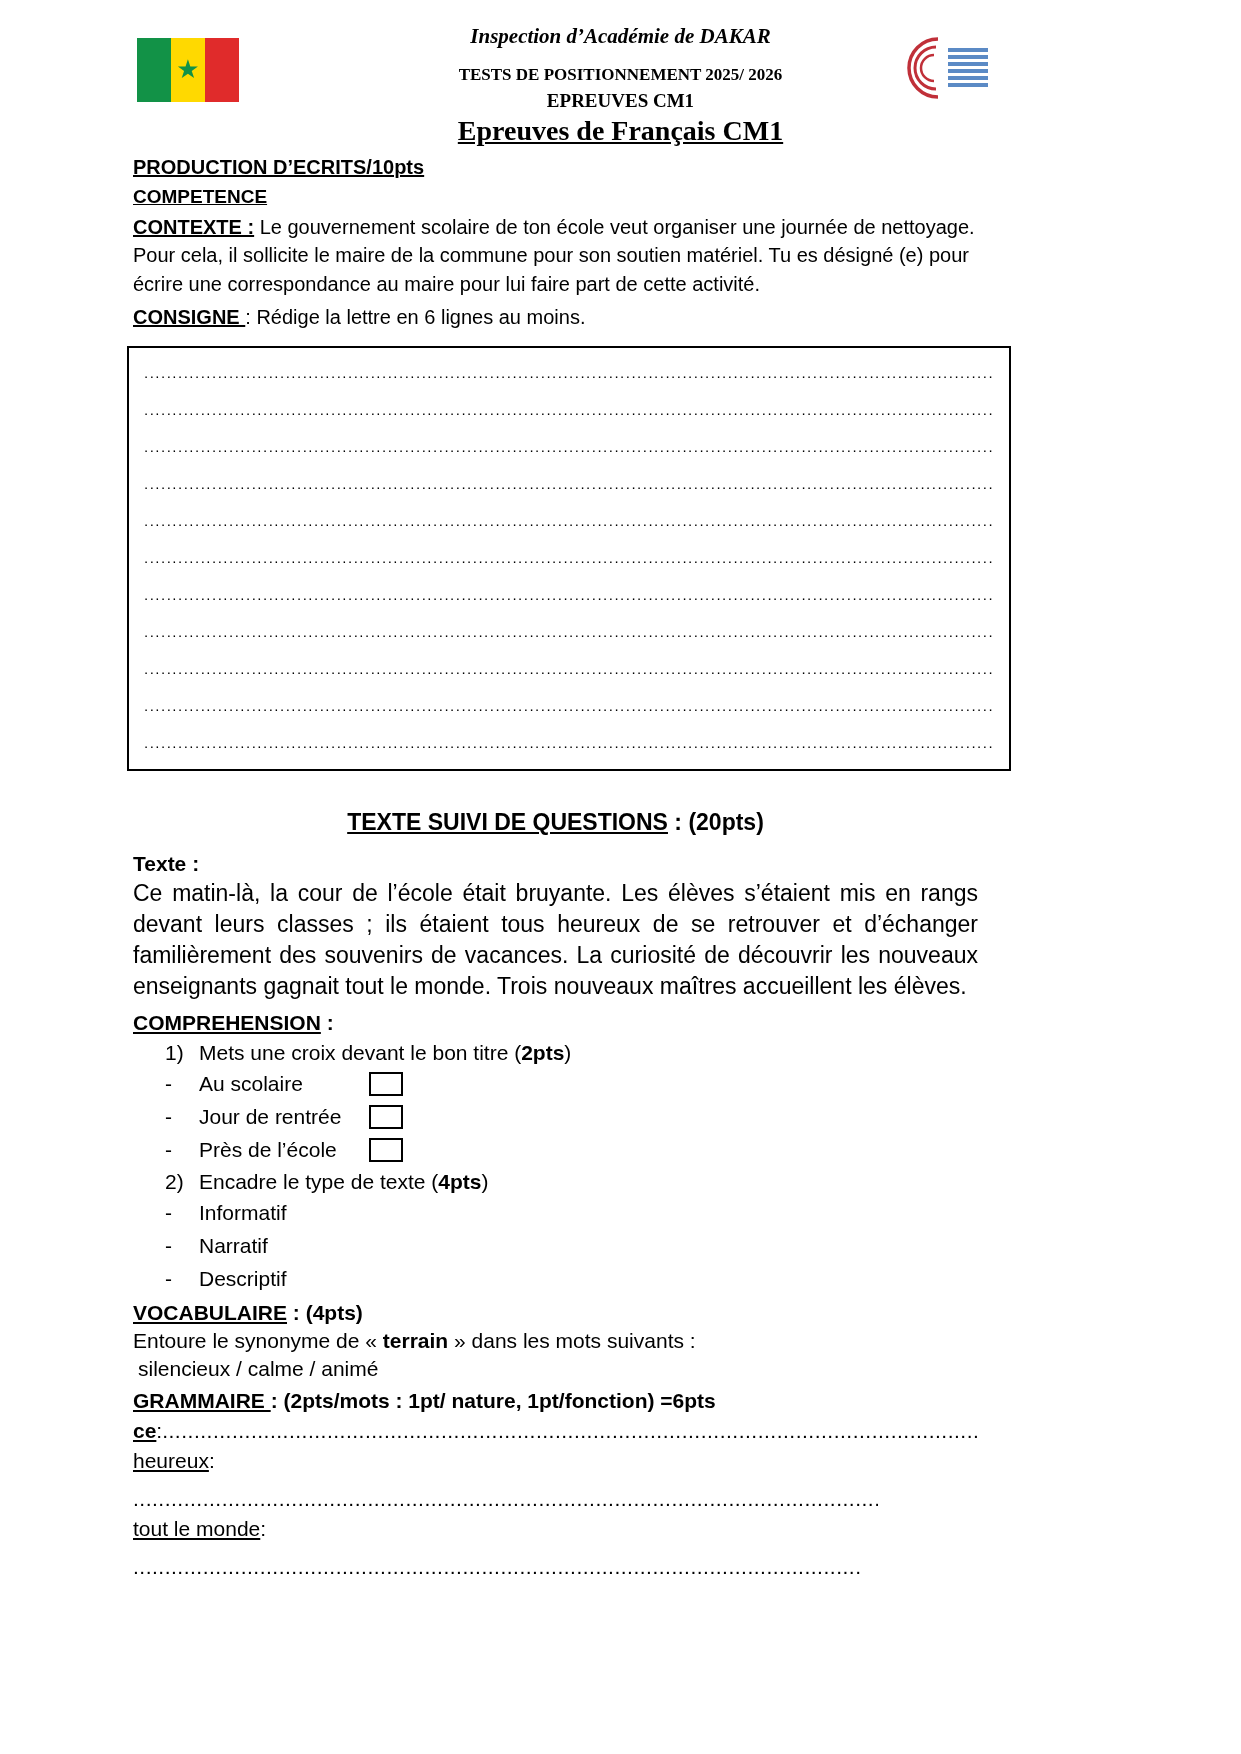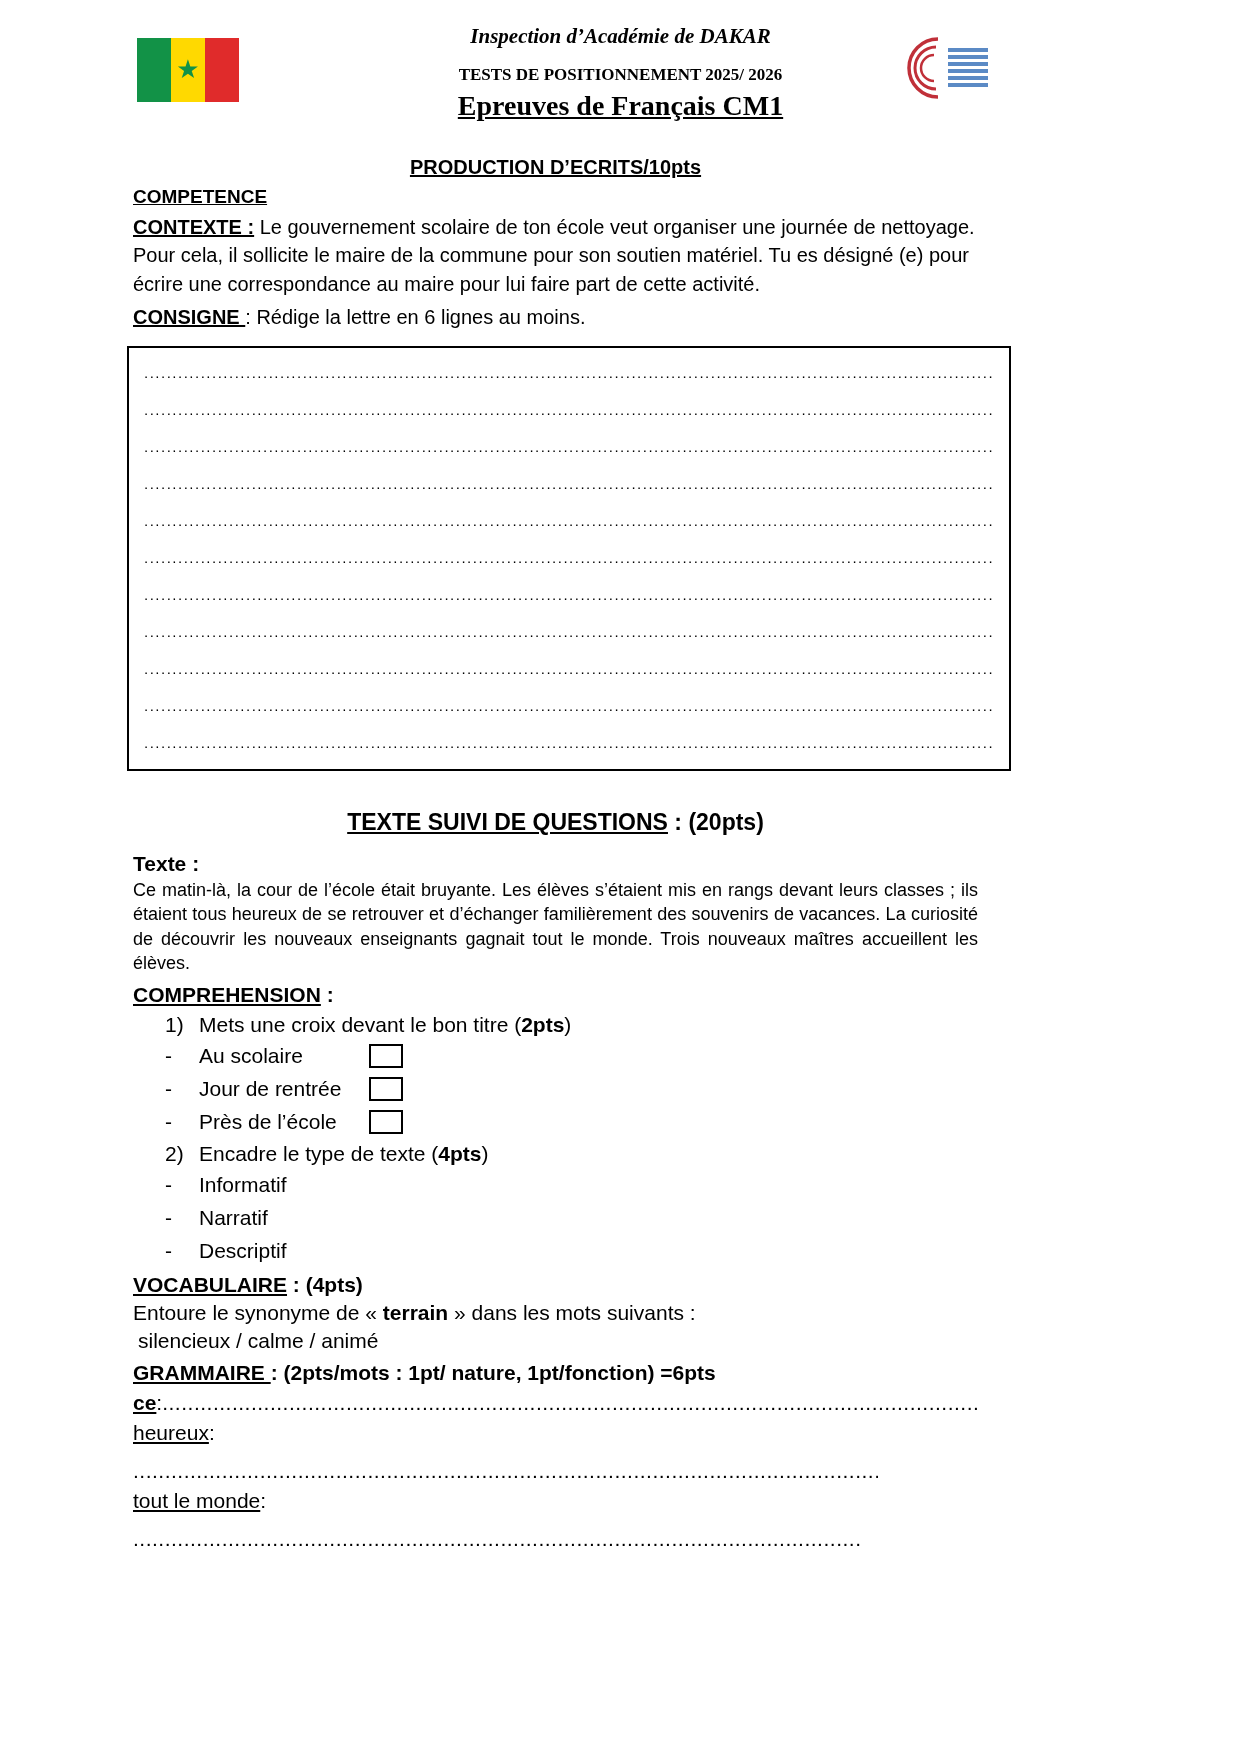--- a/index.html
+++ b/index.html
@@ -27,21 +27,21 @@
   .header-center { text-align:center; font-family:"Liberation Serif", serif; padding-top:2px; }
   .h-academy { font-size:21px; font-weight:bold; margin-bottom:16px;font-style:italic; }
   .h-tests   { font-size:17px; font-weight:bold; margin-bottom:5px; }
   .h-epreuves{ font-size:19px; font-weight:bold; margin-bottom:3px; }
   .h-subject { font-size:28px; font-weight:bold; text-decoration:underline; }
   .logo { position:absolute; left:898px; top:12px; width:96px; height:70px; }
 
   
   .content { margin-left:133px; width:845px; }
 
-  .prod-title { font-size:20px; font-weight:bold; text-decoration:underline; margin-top:6px;text-align:center; }
+  .prod-title { font-size:20px; font-weight:bold; text-decoration:underline; margin-top:6px; }
   .competence { font-size:19px; font-weight:bold; text-decoration:underline; margin-top:7px; }
   .para { font-size:20px; line-height:1.42; margin-top:5px; }
   .lbl-bu { font-weight:bold; text-decoration:underline; }
   .bold { font-weight:bold; }
   .underline { text-decoration:underline; }
 
   
   .answer-box {
     margin-top:14px; margin-left:-6px;
     width:884px; border:2px solid #000;
@@ -49,21 +49,21 @@
   }
   .dotline {
     height:37px; line-height:42px;
     font-size:15px; letter-spacing:1.5px;
     overflow:hidden; white-space:nowrap;
   }
 
   
   .tq-title { text-align:center; font-size:23px; font-weight:bold; margin-top:38px; }
   .texte-label { font-size:21px; font-weight:bold; margin-top:16px; }
-  .texte-para { font-size:18px; line-height:1.36; text-align:justify; margin-top:2px; }
+  .texte-para { font-size:23px; line-height:1.36; text-align:justify; margin-top:2px; }
 
   .sec-label { font-size:21px; font-weight:bold; margin-top:8px; }
   .q-line { font-size:21px; margin-top:6px; padding-left:32px; display:flex; }
   .q-num { width:34px; flex:0 0 34px; }
   .opt-row { font-size:21px; margin-top:5px; padding-left:32px; display:flex; align-items:center; height:28px; }
   .opt-dash { width:34px; flex:0 0 34px; }
   .opt-label { width:170px; flex:0 0 170px; }
   .checkbox { display:inline-block; width:34px; height:24px; border:2px solid #000; background:#fff; }
 
   .voc-line { font-size:21px; margin-top:4px; }
@@ -86,20 +86,21 @@
       <div class="band" style="background:#129247"></div>
       <div class="band" style="background:#ffd900">
         <span class="flag-star" style="color:#129247">★</span>
       </div>
       <div class="band" style="background:#e02b2b"></div>
     </div>
 
     <div class="header-center">
       <div class="h-academy">Inspection d’Académie de DAKAR</div>
       <div class="h-tests">TESTS DE POSITIONNEMENT 2025/ 2026</div>
+      <div class="h-epreuves">EPREUVES CM1</div>
       <div class="h-subject">Epreuves de Français CM1</div>
     </div>
 
     <div class="logo">
       <svg width="96" height="70" viewBox="0 0 96 70">
         <path d="M40 5 A29 29 0 0 0 40 63" fill="none" stroke="#c03039" stroke-width="3.5"></path>
         <path d="M38 13 A21 21 0 0 0 38 55" fill="none" stroke="#c03039" stroke-width="3"></path>
         <path d="M36 21 A13 13 0 0 0 36 47" fill="none" stroke="#c03039" stroke-width="2.5"></path>
         <g fill="#5b8ac5">
           <rect x="50" y="14" width="40" height="4"></rect>

